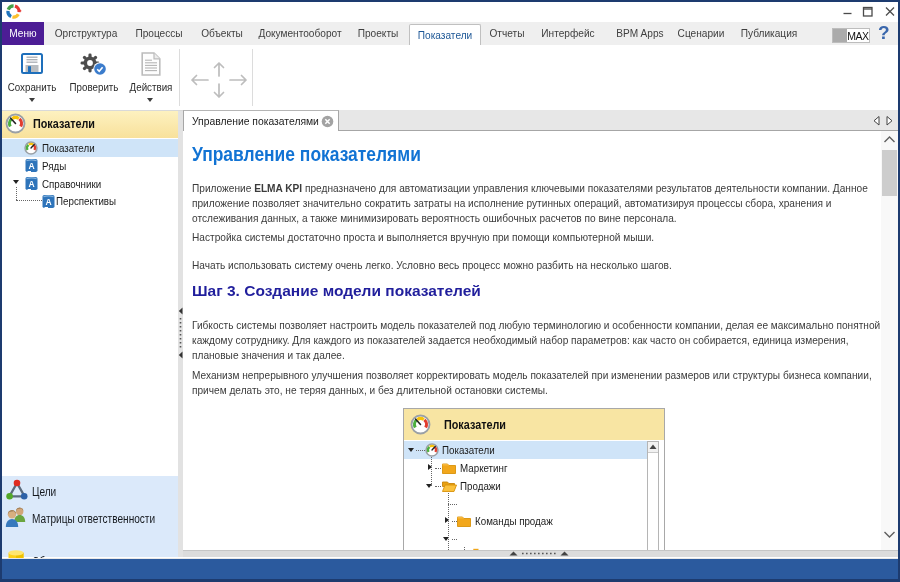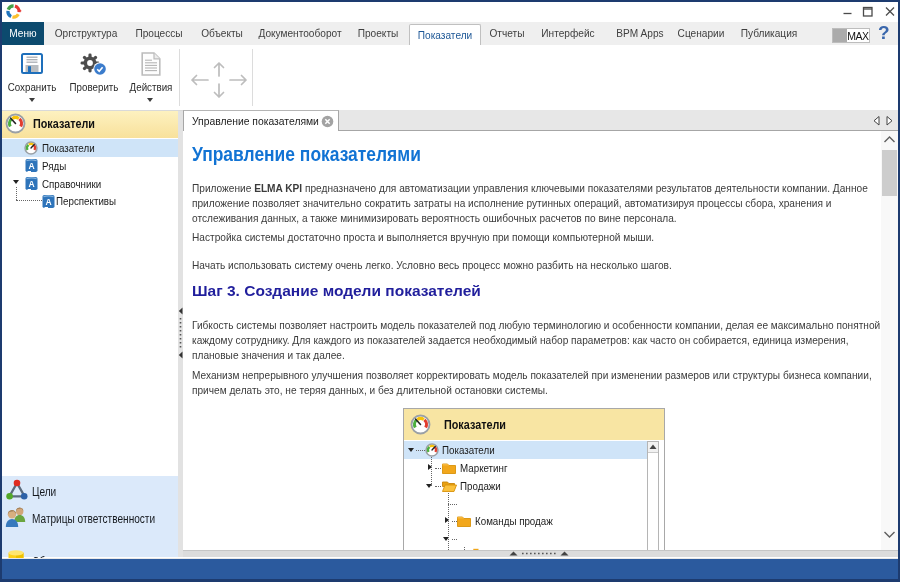--- a/index.html
+++ b/index.html
@@ -7,21 +7,21 @@
   #win{position:relative;width:900px;height:582px;background:#fff;overflow:hidden;
        font-family:"Liberation Sans",sans-serif;}
   .abs{position:absolute;}
   svg{position:absolute;display:block;}
   #frame{position:absolute;inset:0;border:2px solid #1d3b6f;border-bottom:3px solid #1d3b6f;pointer-events:none;z-index:90;}
   
   #titlebar{left:2px;top:2px;right:2px;height:20px;background:#fff;}
   
   #menubar{left:2px;top:22px;right:2px;height:23px;background:#efefef;}
   .mtab{position:absolute;top:0;height:23px;font-size:11.5px;color:#3f3f3f;line-height:23px;white-space:nowrap;transform:translateX(-50%) scaleX(0.88);}
-  #tab-menu{left:0;width:42px;height:23px;background:#0c4a6e;}
+  #tab-menu{left:0;width:42px;height:23px;background:#4c1d95;}
   #tab-menu span{position:absolute;left:50%;top:0;line-height:23px;font-size:11.5px;color:#fff;transform:translateX(-50%) scaleX(0.88);}
   #tab-active{position:absolute;left:407px;top:2px;width:72px;height:21px;background:#fff;border:1px solid #c0c0c0;border-bottom:none;border-radius:2px 2px 0 0;}
   #tab-active span{position:absolute;left:50%;top:0;line-height:20px;font-size:11.5px;color:#1d5796;white-space:nowrap;transform:translateX(-50%) scaleX(0.88);}
   #maxtoggle{position:absolute;left:830px;top:6px;width:38px;height:15px;background:#fff;border:1px solid #bdbdbd;}
   #maxtoggle .knob{position:absolute;left:0;top:0;width:14px;height:13px;background:#ababab;}
   #maxtoggle .lbl{position:absolute;left:14px;top:1px;width:22px;text-align:center;font-size:10.5px;font-weight:normal;color:#111;letter-spacing:-0.5px;}
   #qmark{position:absolute;left:876px;top:0px;font-size:19px;font-weight:bold;color:#3a67ac;}
   
   #toolbar{left:2px;top:45px;right:2px;height:66px;background:#fff;border-bottom:1px solid #d9d9d9;}
   .tlabel{position:absolute;top:36px;width:120px;text-align:center;font-size:11.5px;color:#2b2b2b;white-space:nowrap;transform:scaleX(0.85);}

